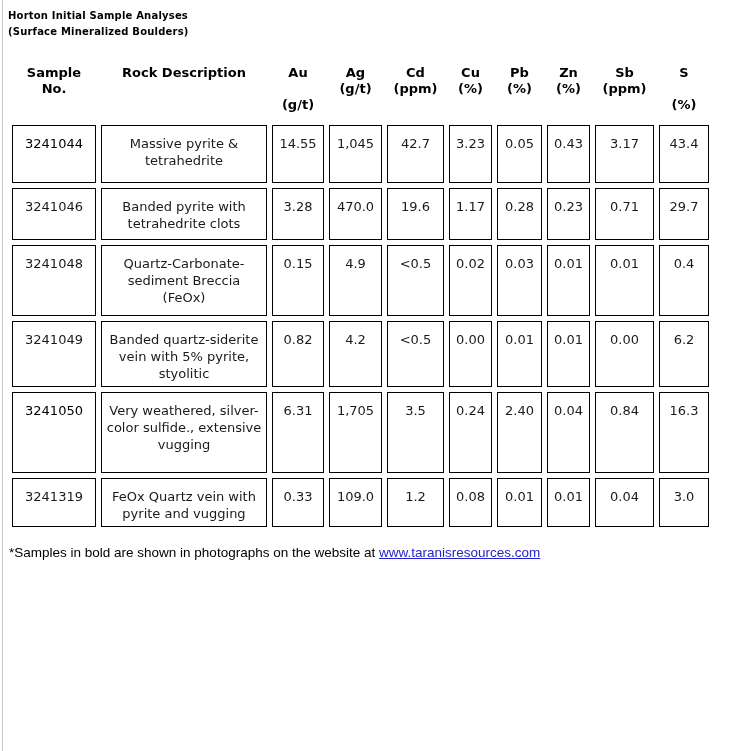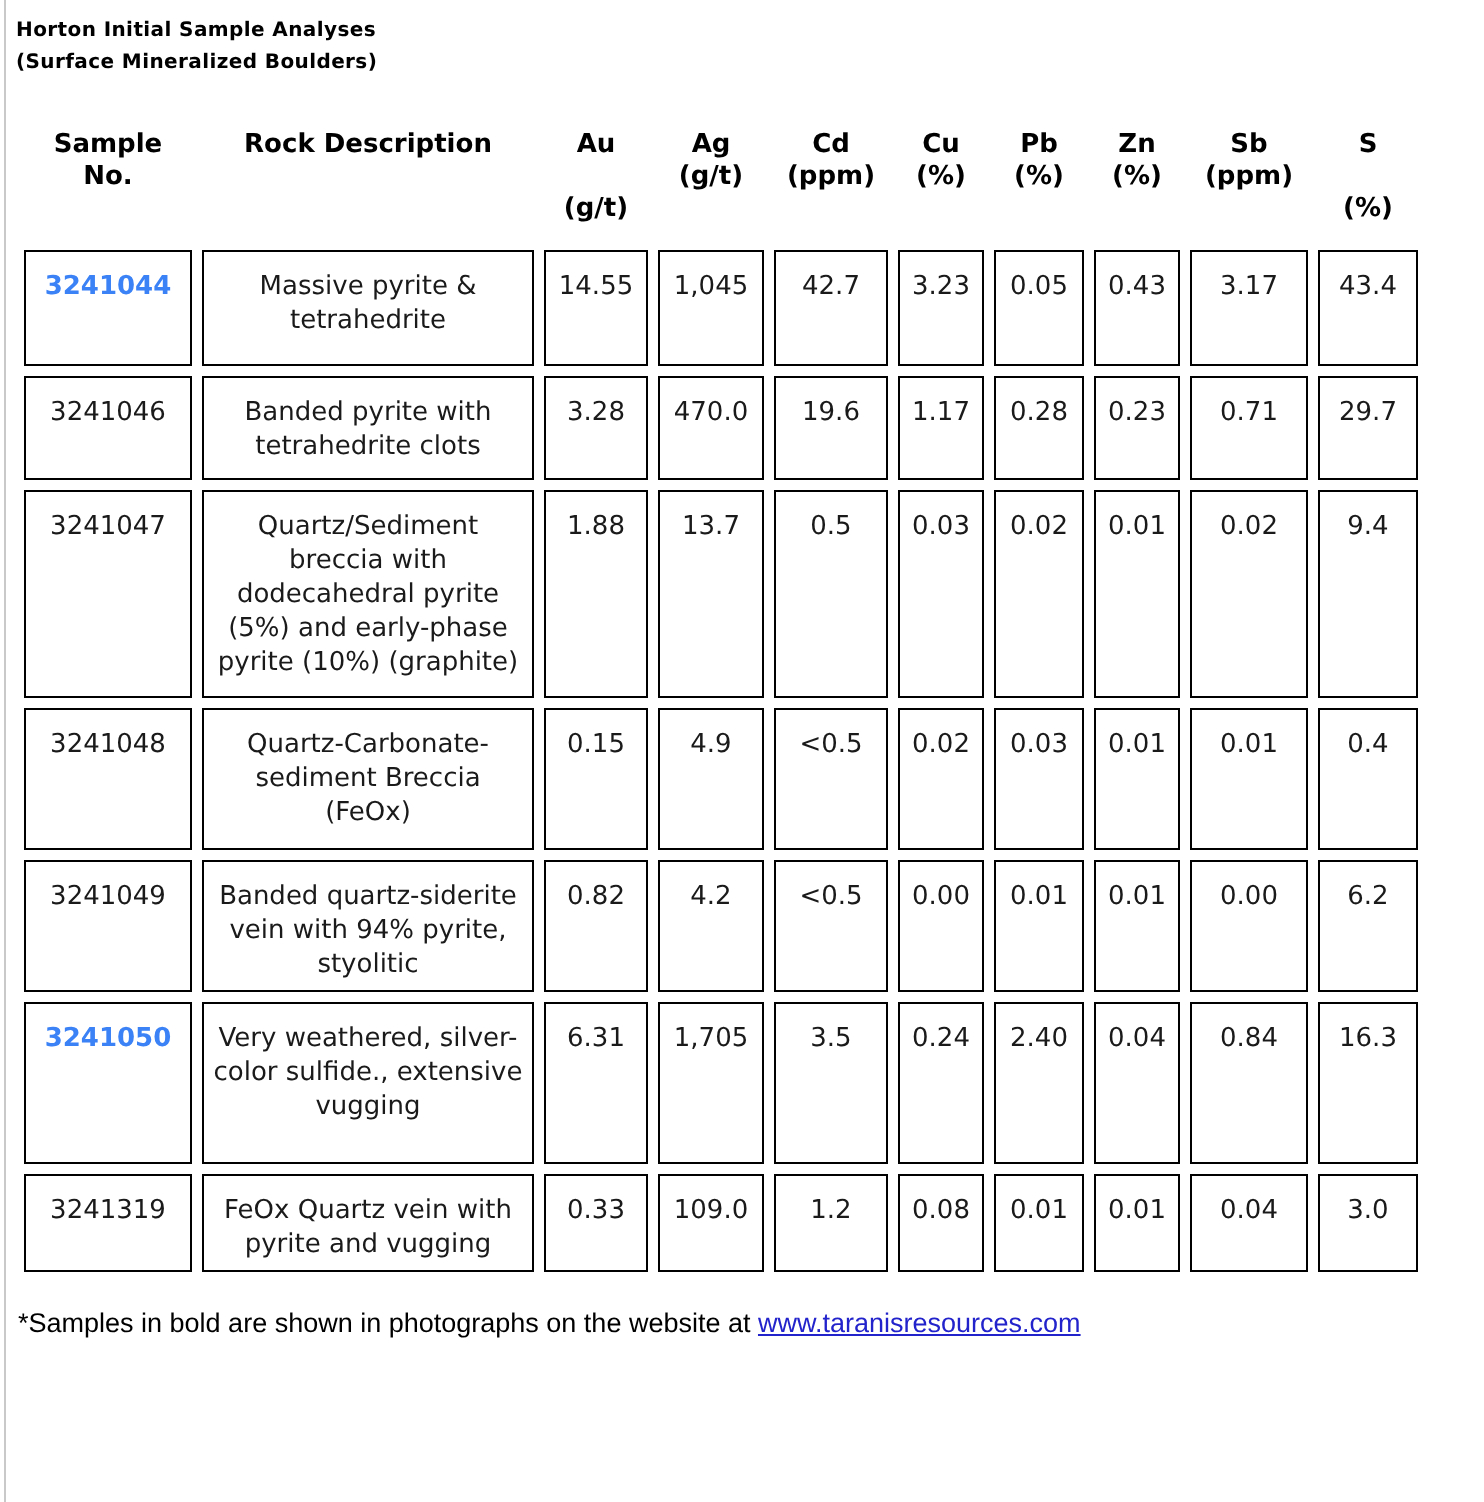--- a/index.html
+++ b/index.html
@@ -27,21 +27,21 @@
     padding:9px 0 0 0; height:64px; box-sizing:border-box;
     font-family:"DejaVu Sans",sans-serif;
   }
   td {
     border:1px solid #000; vertical-align:top; text-align:center;
     font-size:13px; line-height:17px; color:#1a1a1a;
     padding:9px 2px 4px 2px; box-sizing:border-box;
     white-space:pre-line; font-family:"DejaVu Sans",sans-serif;
     overflow:hidden;
   }
-  td.sample-bold { font-weight:bold; color:#3b82f6; }
+  td.sample-bold { font-weight:normal; color:#000000; }
   .footnote {
     font-family:"Liberation Sans",sans-serif; font-size:13.5px;
     margin:13px 0 0 1px; color:#000;
   }
   .footnote a { color:#2323cc; text-decoration:underline; cursor:pointer; }
 </style>
 </head>
 <body>
 
 <div class="left-rule"></div>
@@ -108,54 +108,38 @@
 tetrahedrite clots</td>
           <td>3.28</td>
           <td>470.0</td>
           <td>19.6</td>
           <td>1.17</td>
           <td>0.28</td>
           <td>0.23</td>
           <td>0.71</td>
           <td>29.7</td>
         </tr>
-        <tr style="height: 104px;">
-          <td>3241047</td>
-          <td>Quartz/Sediment
-breccia with
-dodecahedral pyrite
-(5%) and early-phase
-pyrite (10%) (graphite)</td>
-          <td>1.88</td>
-          <td>13.7</td>
-          <td>0.5</td>
-          <td>0.03</td>
-          <td>0.02</td>
-          <td>0.01</td>
-          <td>0.02</td>
-          <td>9.4</td>
-        </tr>
         <tr style="height: 71px;">
           <td>3241048</td>
           <td>Quartz-Carbonate-
 sediment Breccia
 (FeOx)</td>
           <td>0.15</td>
           <td>4.9</td>
           <td>&lt;0.5</td>
           <td>0.02</td>
           <td>0.03</td>
           <td>0.01</td>
           <td>0.01</td>
           <td>0.4</td>
         </tr>
         <tr style="height: 64px;">
           <td>3241049</td>
           <td>Banded quartz-siderite
-vein with 94% pyrite,
+vein with 5% pyrite,
 styolitic</td>
           <td>0.82</td>
           <td>4.2</td>
           <td>&lt;0.5</td>
           <td>0.00</td>
           <td>0.01</td>
           <td>0.01</td>
           <td>0.00</td>
           <td>6.2</td>
         </tr>

